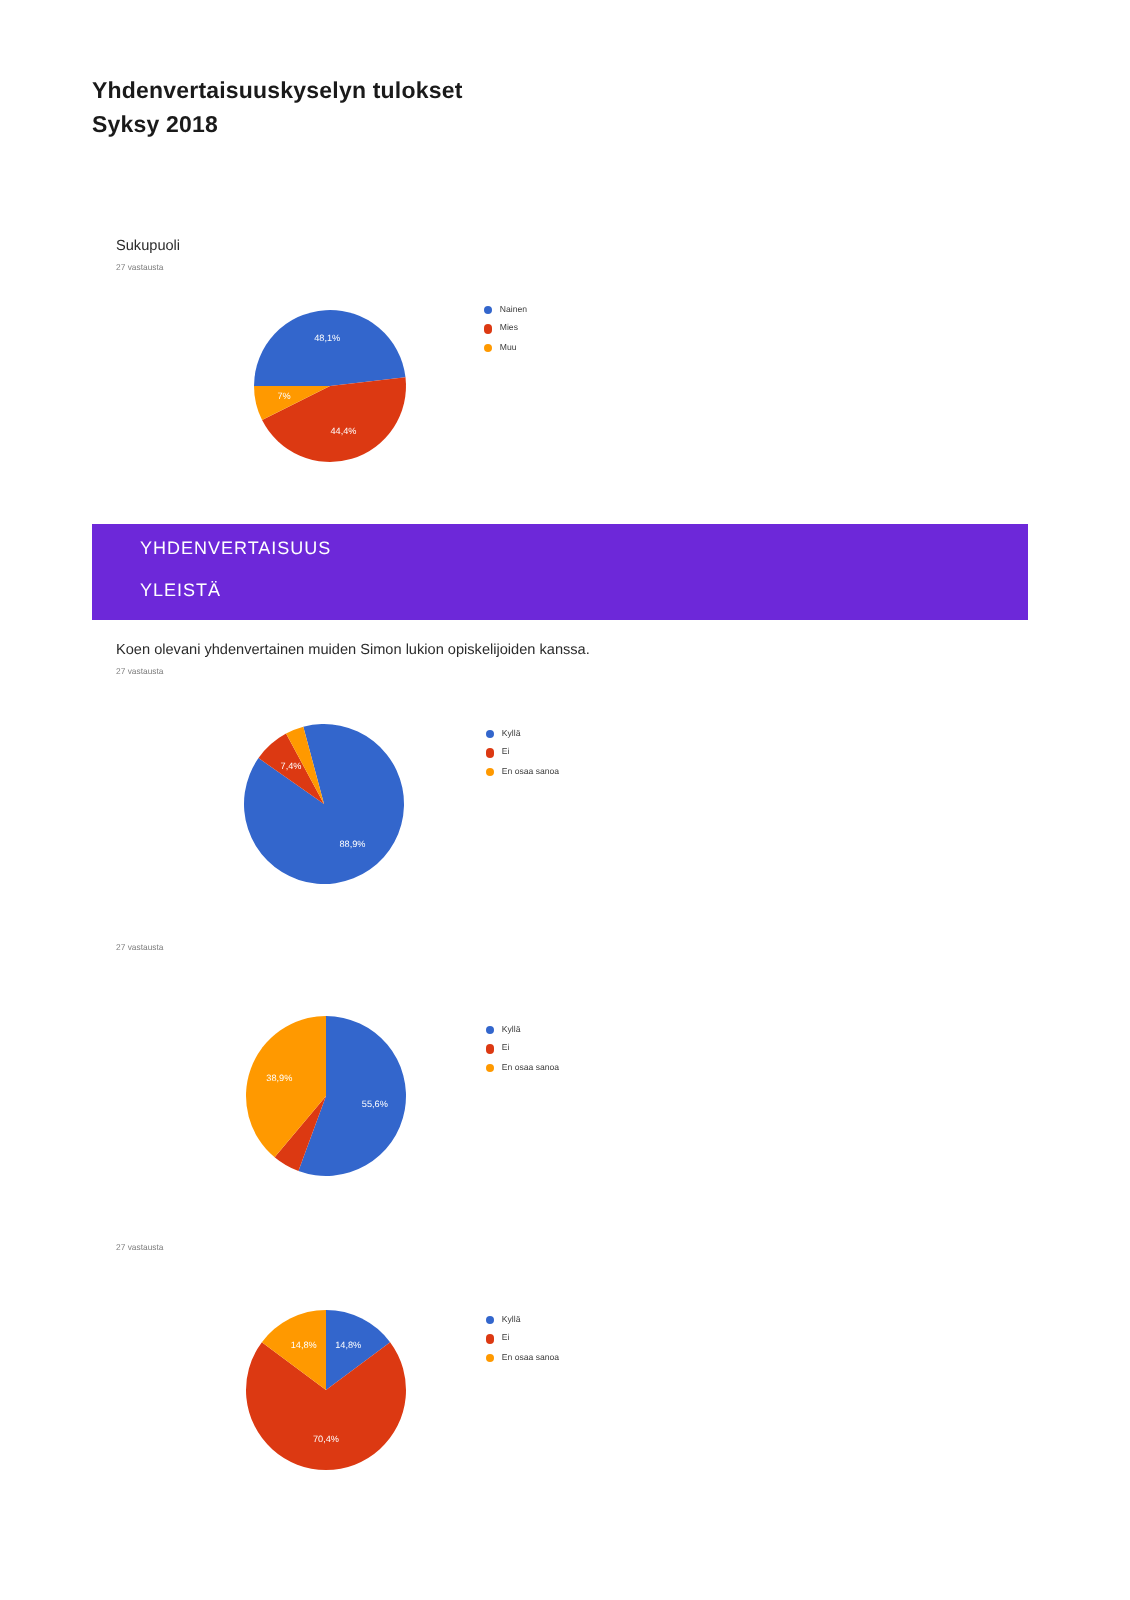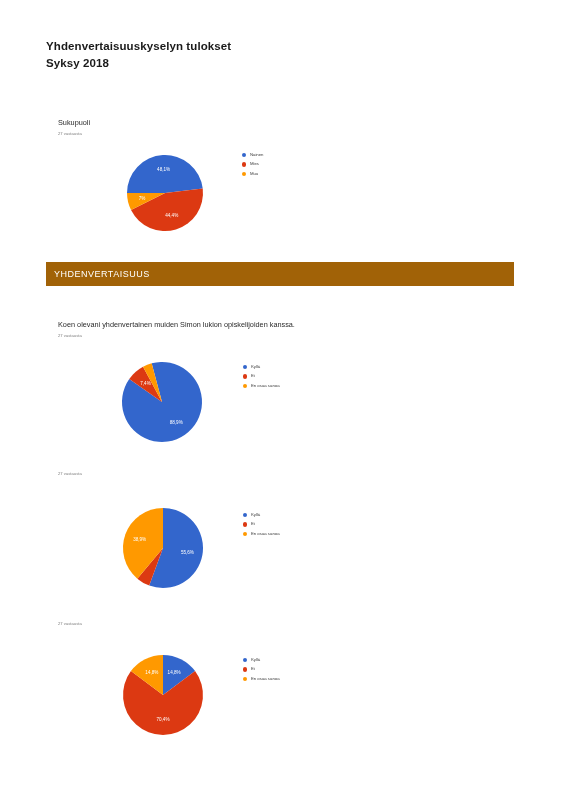--- a/index.html
+++ b/index.html
@@ -42,21 +42,22 @@
     color: #7d7d7d;
     margin-top: 2.5px;
     line-height: 6px;
   }
 
   
   .section-banner {
     position: absolute;
     left: 46px;
     width: 468px;
-    background: #a16207;
+    background: #6d28d9;
+    padding-left: 16px;
   }
   .section-banner .band {
     color: #ffffff;
     font-size: 9px;
     letter-spacing: 0.5px;
     padding: 7px 8px 6px 8px;
     line-height: 11px;
   }
   .section-banner .band.second { padding-top: 4px; padding-bottom: 9px; }
 
@@ -133,20 +134,21 @@
     </div>
     <div class="legend-item">
       <span class="legend-swatch" style="background:#ff9900"></span>
       <span class="legend-label">Muu</span>
     </div>
   </div>
 </div>
 
 <div class="section-banner" style="top:262px;">
   <div class="band">YHDENVERTAISUUS</div>
+  <div class="band second">YLEISTÄ</div>
 </div>
 
 <div class="q-block" style="left:58px; top:320px;">
   <div class="q-title">Koen olevani yhdenvertainen muiden Simon lukion opiskelijoiden kanssa.</div>
   <div class="q-count">27 vastausta</div>
 </div>
 <div class="chart-row" style="left:112px; top:352px;">
   <div class="pie-wrap">
     <svg width="105" height="100" viewBox="0 0 105 100">
         <path d="M 50 50 L 39.64723819589918 11.362966948437268 A 40 40 0 1 1 17.24994348775619 27.03407309850445 Z" fill="#3366cc"></path>

